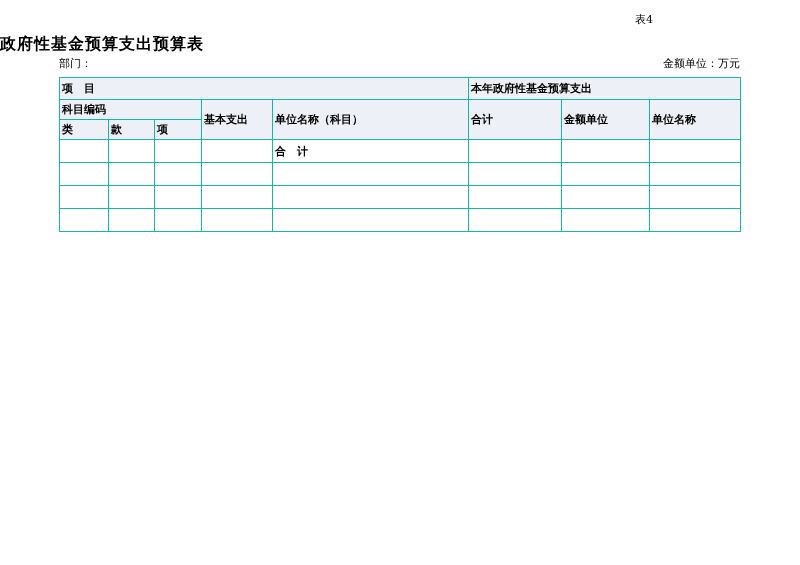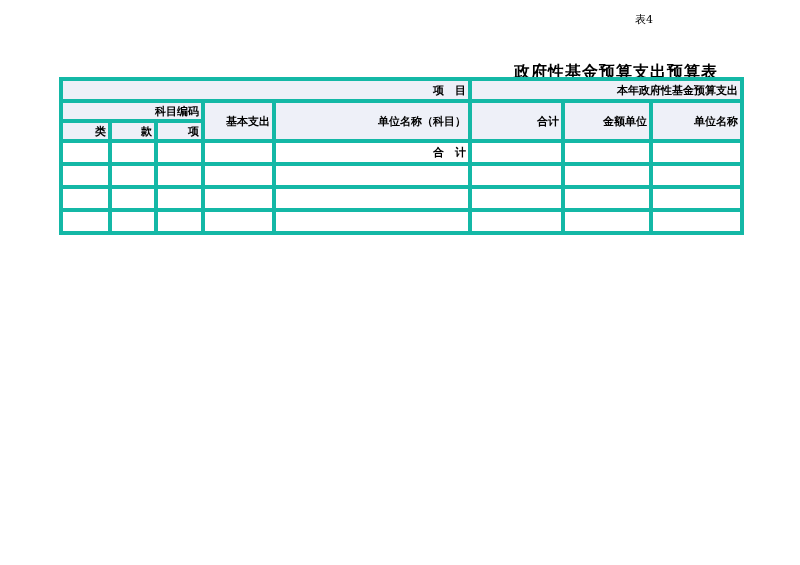--- a/index.html
+++ b/index.html
@@ -22,26 +22,25 @@
     top: 13px;
     right: 65px;
     font-size: 11px;
     line-height: 14px;
   }
   .doc-title {
     position: absolute;
     top: 34px;
     left: 0;
     width: 100%;
-    text-align: right;
+    text-align: left;
     font-size: 16px;
     font-weight: bold;
     letter-spacing: 1px;
     line-height: 20px;
-    margin-top: 28px;
   }
   .meta-row {
     position: absolute;
     top: 57px;
     left: 59px;
     width: 681px;
     display: flex;
     justify-content: space-between;
     font-size: 11px;
     line-height: 14px;
@@ -49,23 +48,23 @@
   table.budget-table {
     position: absolute;
     top: 77px;
     left: 59px;
     width: 681px;
     border-collapse: collapse;
     table-layout: fixed;
   }
   .budget-table th,
   .budget-table td {
-    border: 4px solid #14b8a6;
+    border: 1px solid #14b8a6;
     font-size: 11px;
-    text-align: right;
+    text-align: left;
     vertical-align: middle;
     padding: 0 2px;
     overflow: hidden;
     white-space: nowrap;
   }
   .budget-table th {
     background: #eef0f8;
     font-weight: bold;
   }
   .budget-table td {
@@ -81,20 +80,24 @@
 </style>
 </head>
 <body>
 
 <div class="page">
 
   <div class="sheet-label">表4</div>
 
   <div class="doc-title">政府性基金预算支出预算表</div>
 
+  <div class="meta-row">
+    <span>部门：</span>
+    <span>金额单位：万元</span>
+  </div>
 
   <table class="budget-table">
     <colgroup>
       <col style="width:49px">
       <col style="width:46px">
       <col style="width:47px">
       <col style="width:71px">
       <col style="width:196px">
       <col style="width:93px">
       <col style="width:88px">

